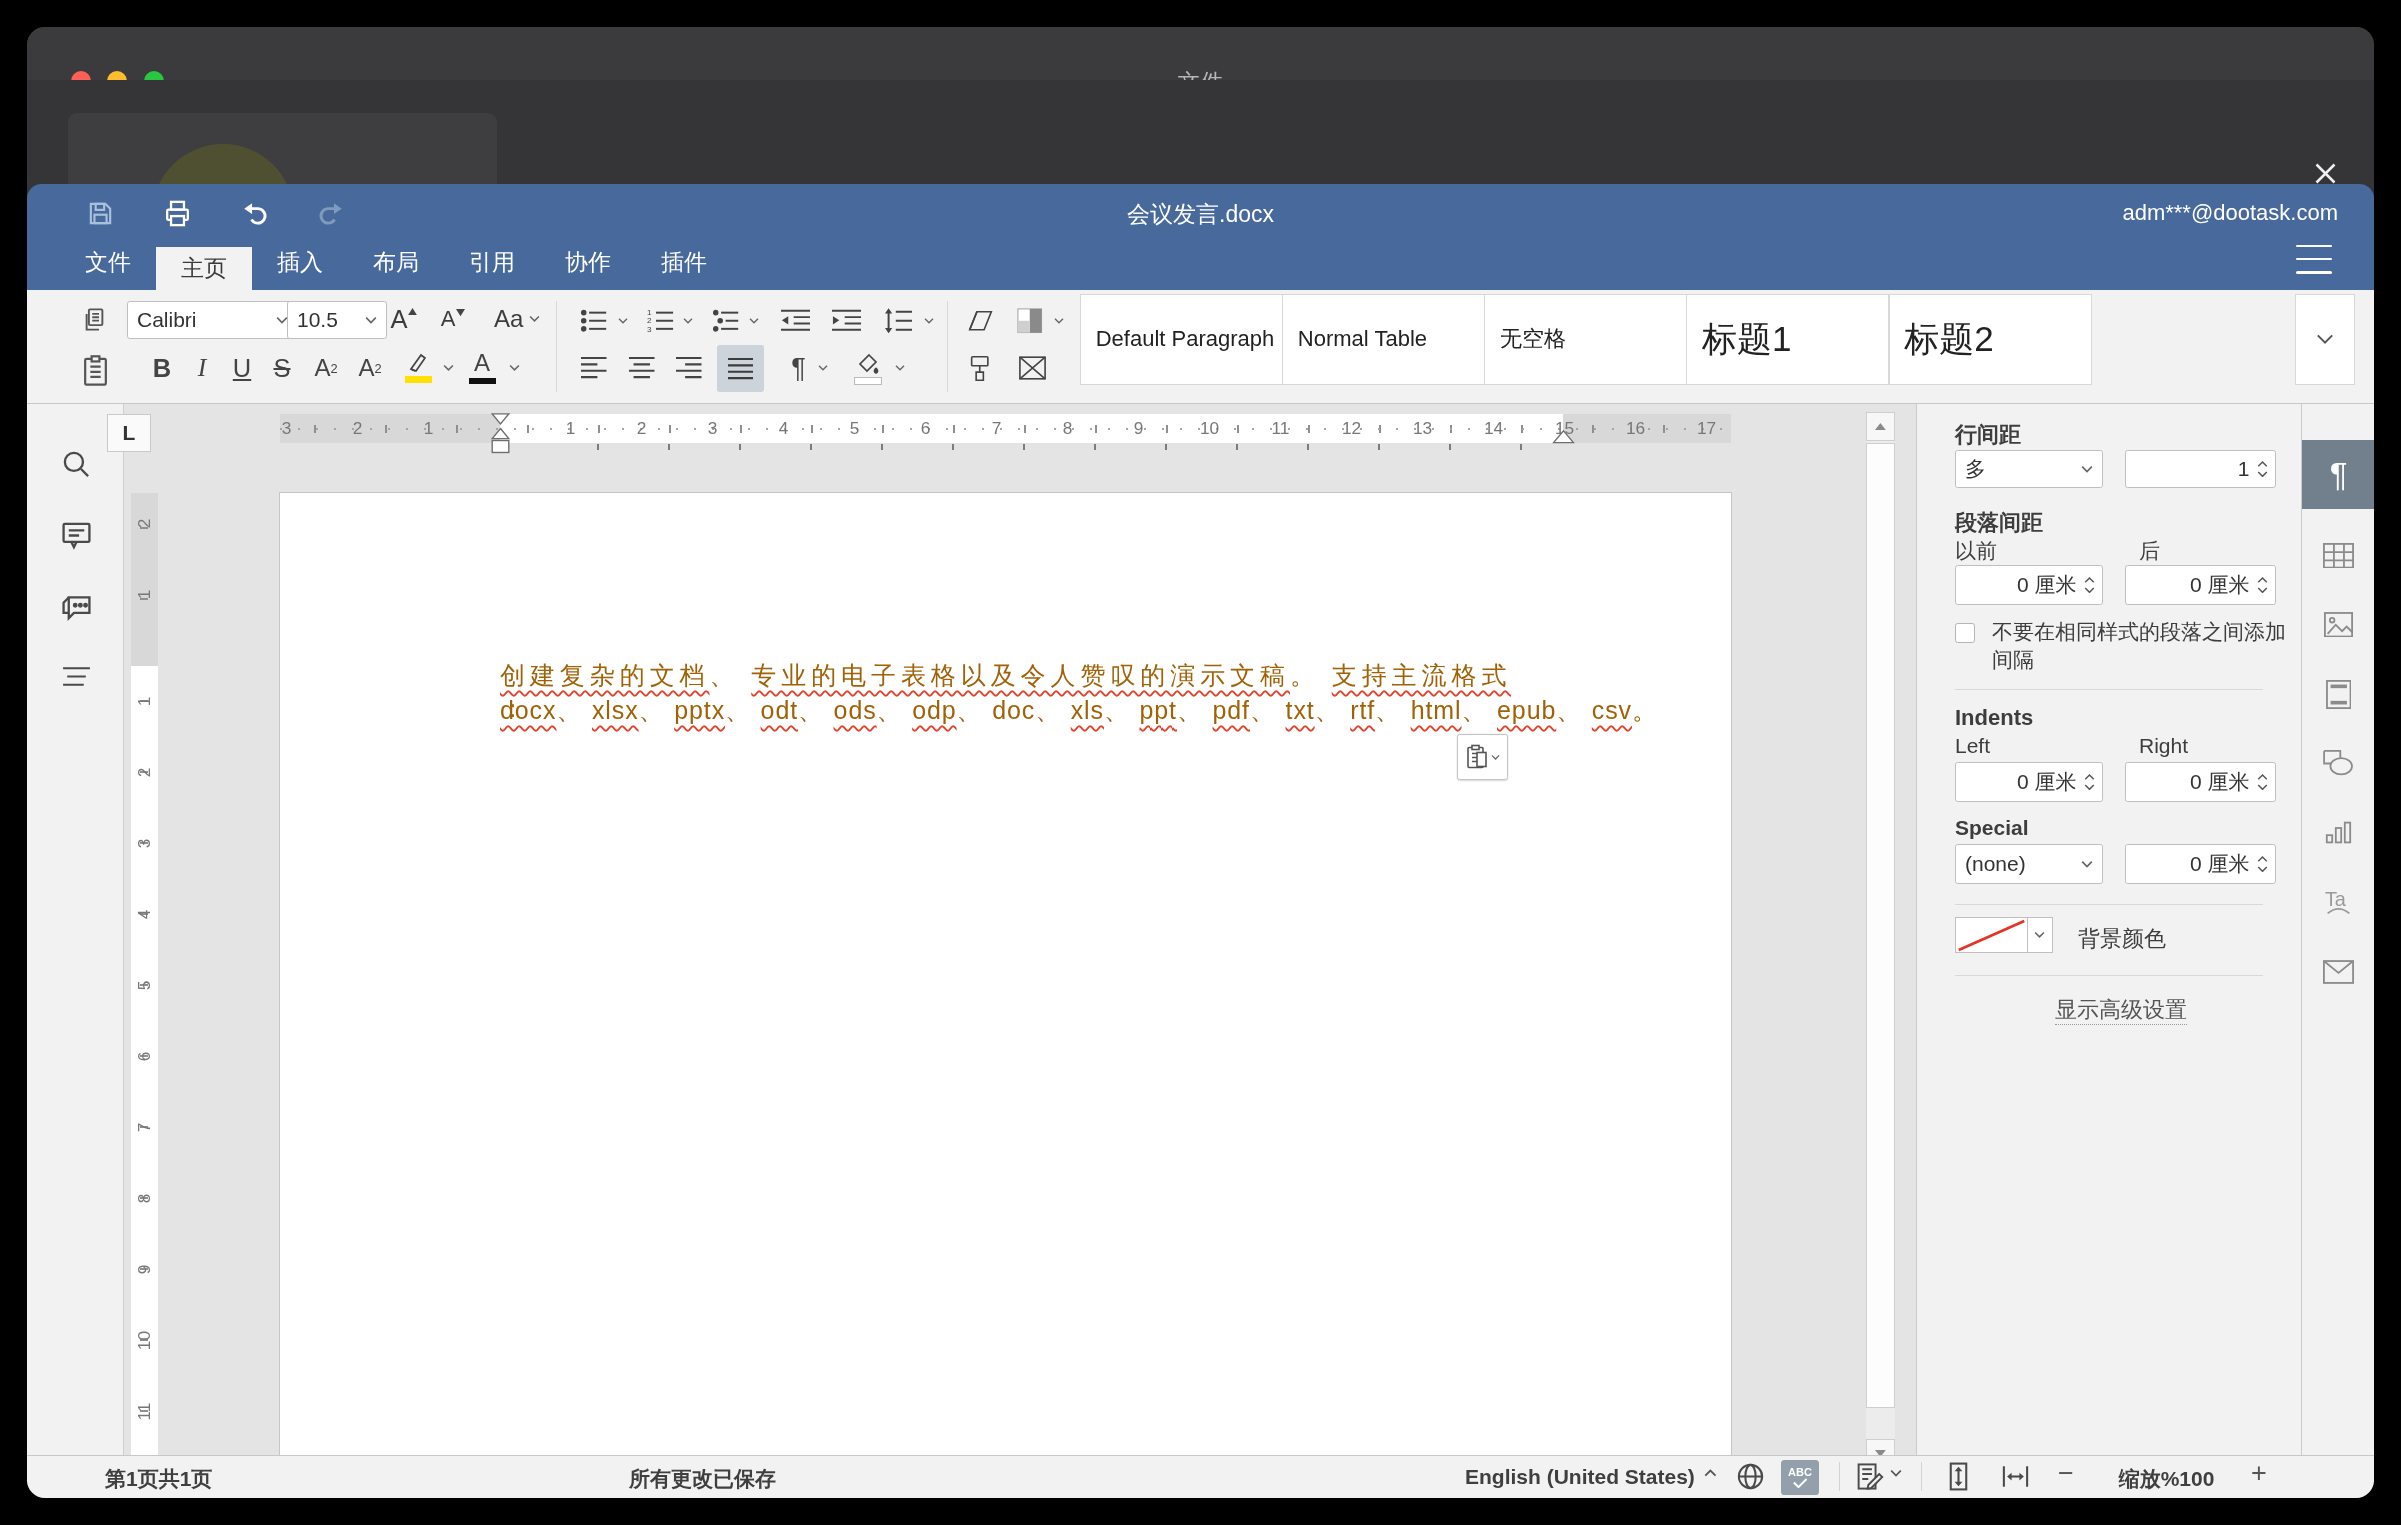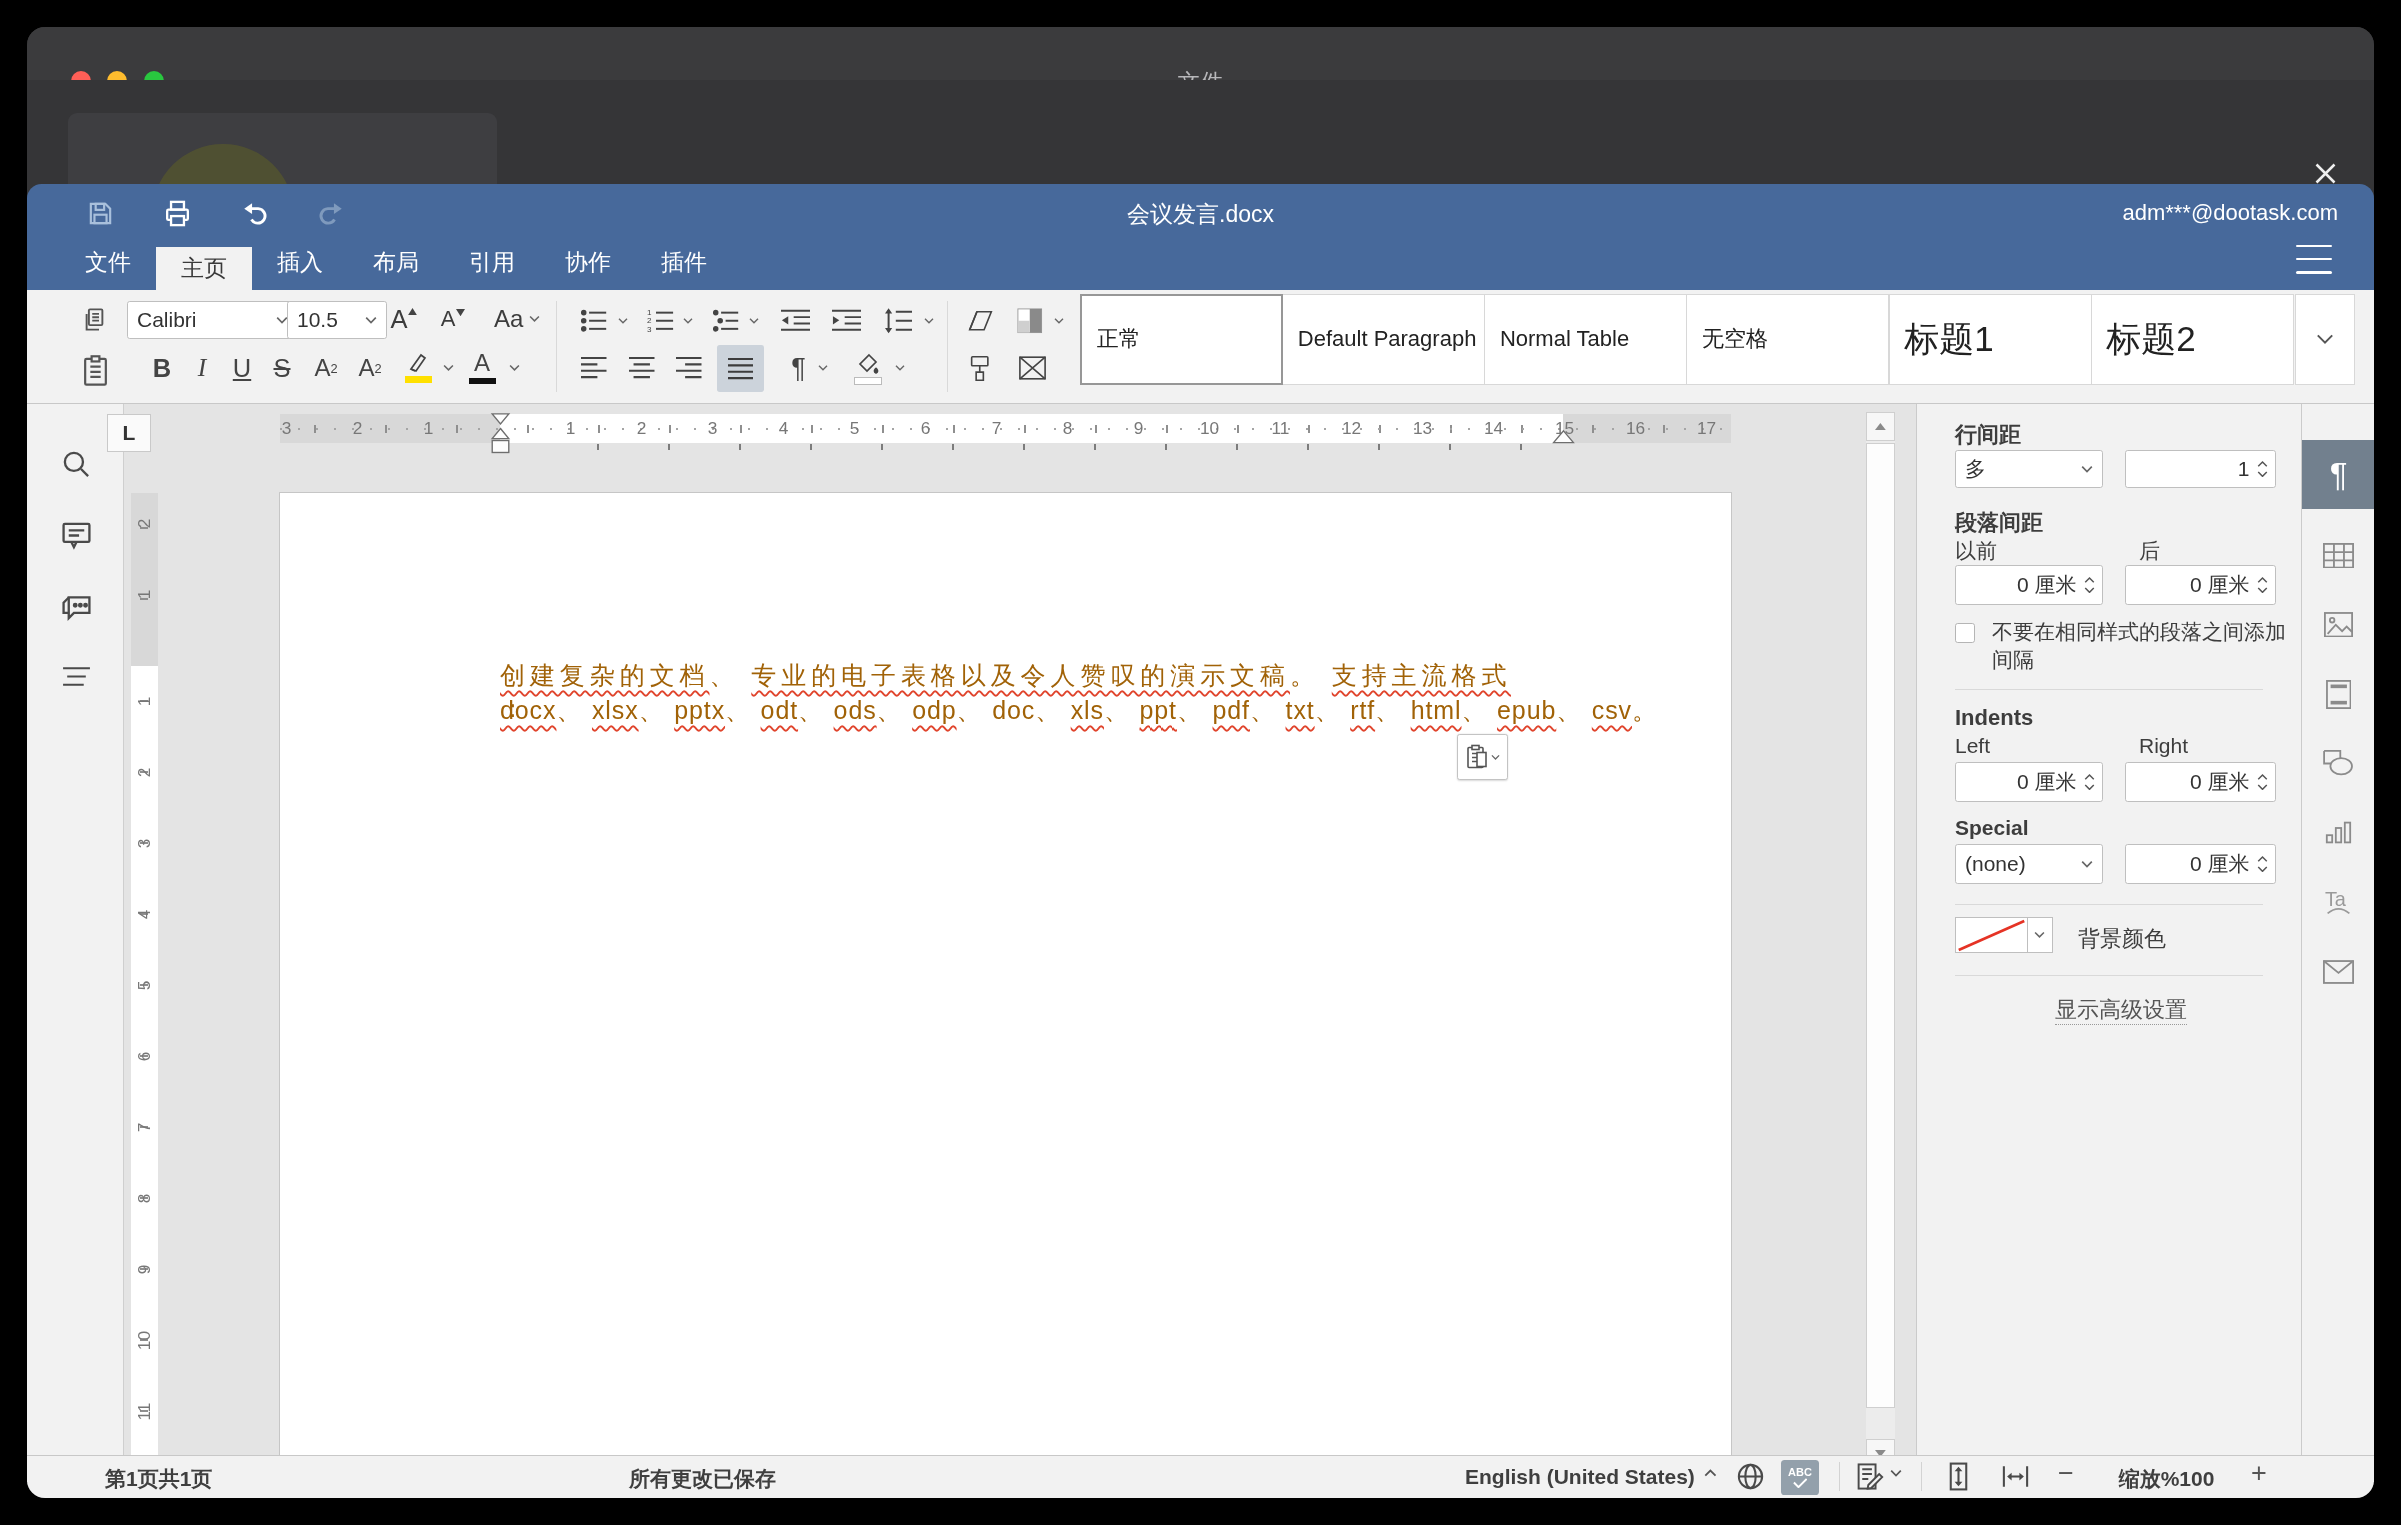--- a/index.html
+++ b/index.html
@@ -397,21 +397,20 @@
     </div>
     <div class="ib" style="left:985px;top:58px;width:40px;height:40px;">
       <svg width="27" height="24" viewBox="0 0 30 26" fill="none" stroke="#444" stroke-width="1.8">
             <rect x="1" y="1" width="28" height="24"></rect>
             <path d="M1 1 L29 25 M29 1 L1 25"></path>
           </svg>
     </div>
 
     <div class="gallery">
 
-    <div class="stylecell selected">正常</div>
           <div class="stylecell">Default Paragraph</div>
           <div class="stylecell">Normal Table</div>
           <div class="stylecell">无空格</div>
           <div class="stylecell big">标题1</div>
           <div class="stylecell big">标题2</div>
         </div>
     <div class="gallerymore" style="position:absolute;left:2269px;top:3.6px;">
       <svg class="cv" width="18" height="12" viewBox="0 0 10 6">
             <path d="M1 1 l4 4 4-4" fill="none" stroke="#555" stroke-width="1.1"></path>
           </svg>

